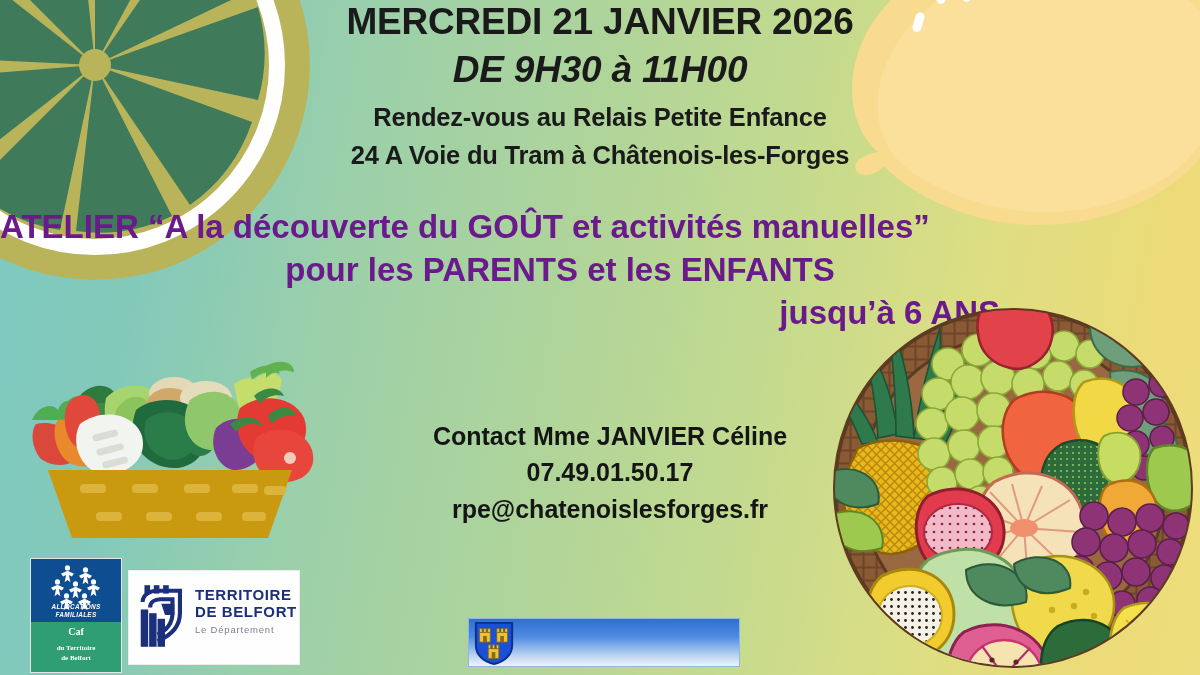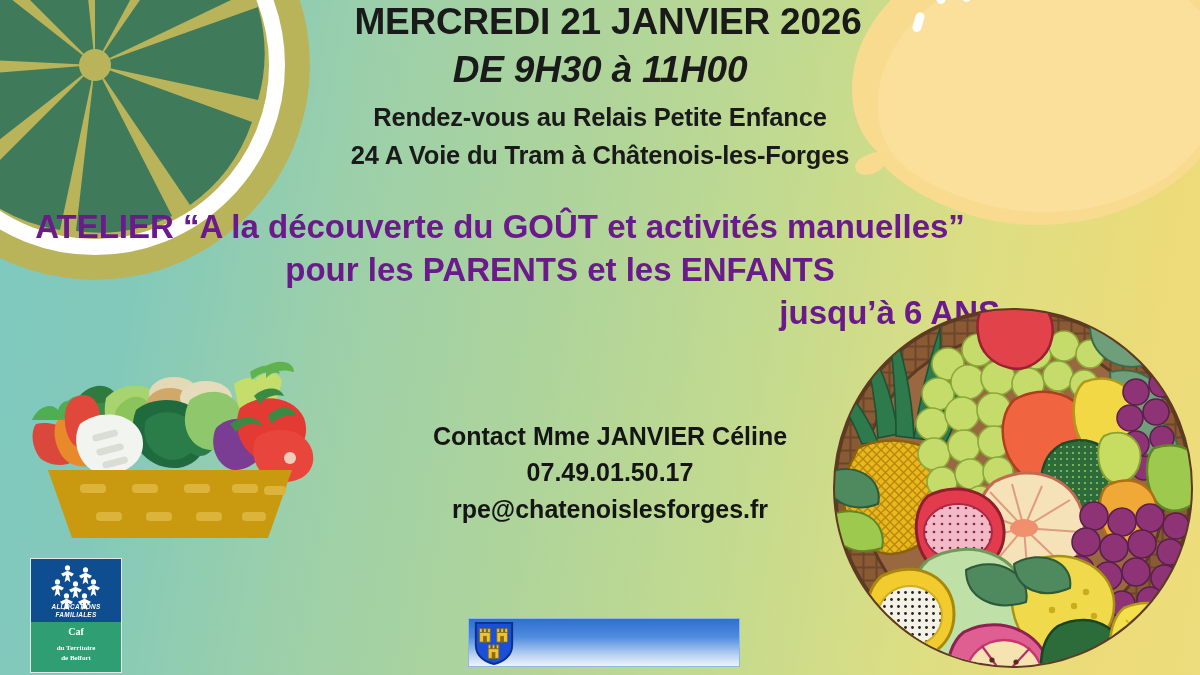--- a/index.html
+++ b/index.html
@@ -30,28 +30,28 @@
   
   #lemon{right:-40px;top:-70px;width:400px;height:310px;}
   
   #veg-basket{left:18px;top:358px;width:300px;height:185px;}
   
   #fruit-bowl{right:-8px;top:288px;width:390px;height:390px;}
 
   
   .tx{position:absolute;text-align:center;color:#1a1a1a;
       font-weight:bold;letter-spacing:-.2px;line-height:1.06;}
-  #l-date{left:308px;top:2px;width:600px;font-size:37px;}
+  #l-date{left:300px;top:2px;width:600px;font-size:37px;}
   #l-time{left:300px;top:50px;width:600px;font-size:37px;font-style:italic;}
   #l-place{left:280px;top:104px;width:640px;font-size:25.5px;text-align:center;}
   #l-addr{left:260px;top:142px;width:680px;font-size:25.5px;}
 
   #title{position:absolute;left:0;top:206px;width:1000px;
       color:#6b1a8c;font-weight:bold;line-height:1.30;}
-  #t1{font-size:33px;text-align:center;white-space:nowrap;}
+  #t1{font-size:33px;text-align:left;white-space:nowrap;}
   #t2{font-size:33px;text-align:center;padding-left:120px;}
   #t3{font-size:33px;text-align:right;padding-left:53px;}
 
   #contact{position:absolute;left:300px;top:418px;width:620px;
       text-align:center;color:#151515;font-weight:bold;
       font-size:25px;line-height:1.45;}
 
   
   #caf-logo{position:absolute;left:30px;top:558px;width:90px;height:113px;
       background:#fff;border:1px solid #e6e6e6;}
@@ -465,20 +465,43 @@
       <div class="caf-t1">ALLOCATIONS</div>
       <div class="caf-t2">FAMILIALES</div>
     </div>
     <div class="caf-bot">
       <div class="caf-b1">Caf</div>
       <div class="caf-b2">du Territoire</div>
       <div class="caf-b3">de Belfort</div>
     </div>
   </div>
 
+  <div id="tdb-logo">
+    <svg viewBox="0 0 60 66" width="56" height="62" style="position:absolute;left:8px;top:14px;">
+      <g fill="none" stroke="#1b2f7a" stroke-width="4.4">
+        <path d="M6 18 C6 10 14 6 22 6 L46 6 L46 30 C46 44 36 54 22 60"></path>
+        <path d="M14 24 C14 18 19 15 25 15 L38 15 L38 30 C38 40 32 48 22 53"></path>
+      </g>
+      <path d="M26 20 L40 20 L40 32 L30 32 Z" fill="#1b2f7a"></path>
+      <path d="M4 26 L12 26 L12 66 L4 66 Z" fill="#1b2f7a"></path>
+      <path d="M13 30 L21 30 L21 66 L13 66 Z" fill="#1b2f7a"></path>
+      <path d="M22 36 L30 36 L30 66 L22 66 Z" fill="#1b2f7a"></path>
+
+      <g fill="#1b2f7a">
+        <rect x="8" y="0" width="6" height="9"></rect>
+        <rect x="18" y="0" width="6" height="9"></rect>
+        <rect x="28" y="0" width="6" height="9"></rect>
+      </g>
+    </svg>
+    <div class="tdb-txt">
+      <div class="tdb-l1">TERRITOIRE</div>
+      <div class="tdb-l2">DE BELFORT</div>
+      <div class="tdb-l3">Le Département</div>
+    </div>
+  </div>
 
   <div id="town-logo">
     <svg viewBox="0 0 46 47" width="44" height="45" style="position:absolute;left:3px;top:1px;">
       <path d="M4 3 L42 3 L42 26 C42 38 32 44 23 46 C14 44 4 38 4 26 Z" fill="#1b4fd8" stroke="#0d2e8a" stroke-width="2"></path>
       <g fill="#f0c23a" stroke="#8a6c10" stroke-width="0.8">
         <g transform="translate(8,9)">
           <rect x="0" y="4" width="11" height="10"></rect>
           <rect x="0" y="0" width="2.6" height="4"></rect>
           <rect x="4.2" y="0" width="2.6" height="4"></rect>
           <rect x="8.4" y="0" width="2.6" height="4"></rect>

